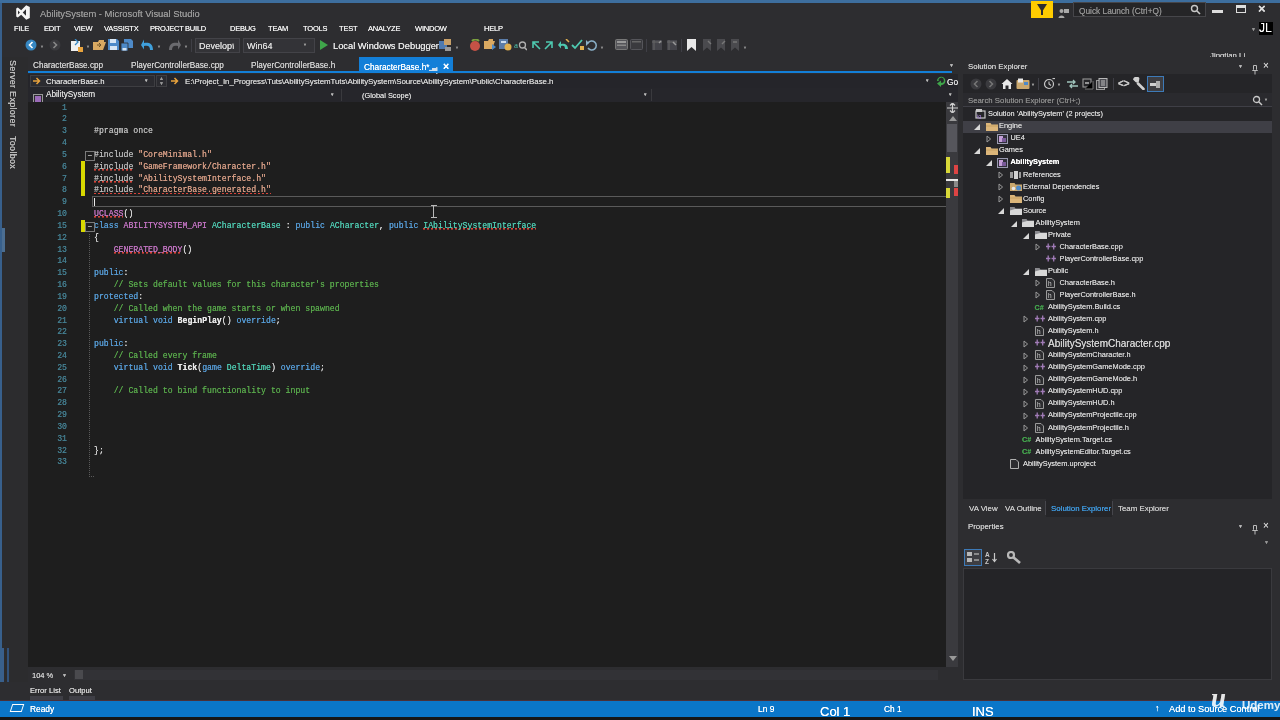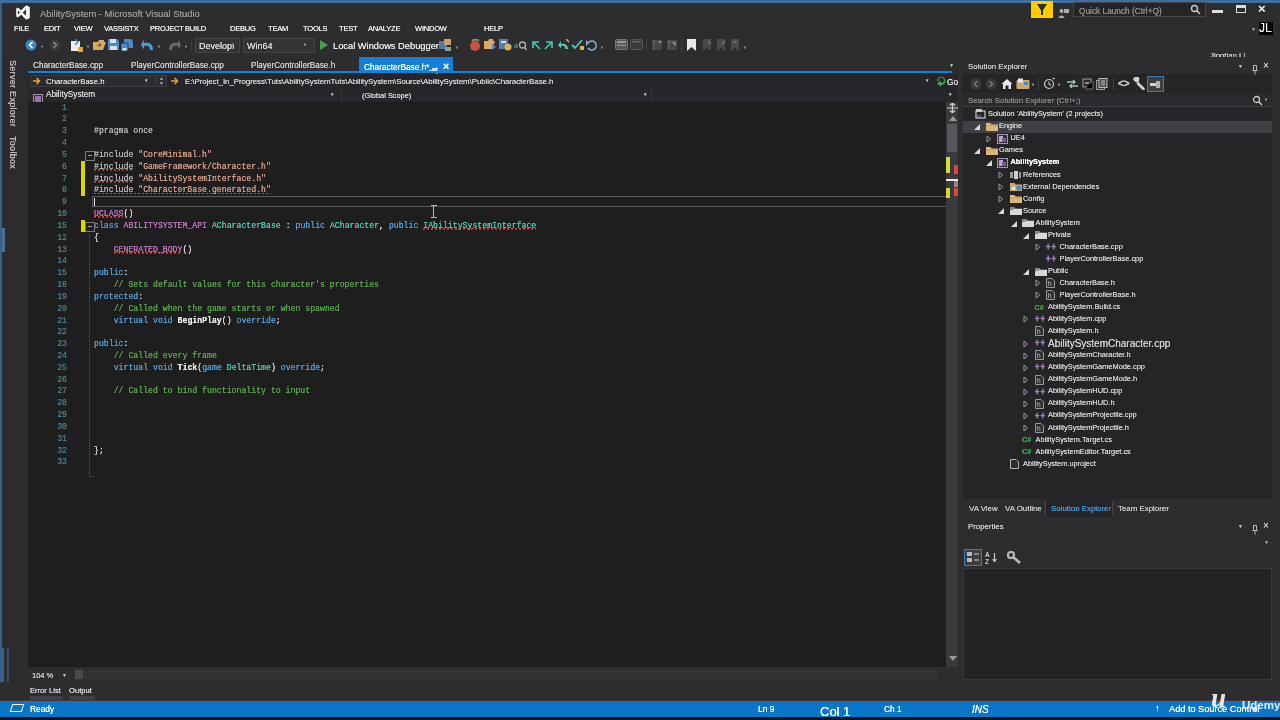--- a/index.html
+++ b/index.html
@@ -639,21 +639,21 @@
 <div class="abs" style="left:30px;top:696px;width:33px;height:4px;background:#3f3f46;"></div>
 <div class="abs" style="left:69px;top:696px;width:26px;height:4px;background:#3f3f46;"></div>
 <div class="abs" style="left:0px;top:699.5px;width:1280px;height:1px;background:#4a3038;"></div>
 
 <div class="abs" style="left:0px;top:701px;width:1280px;height:16px;background:#0b76c8;"></div>
 <div class="abs" style="left:11px;top:704px;width:12px;height:8px;border:1.3px solid #fff;transform:skewX(-18deg);box-sizing:border-box;"></div>
 <div class="abs" style="left:30px;top:704px;font-size:8.4px;color:#fff;">Ready</div>
 <div class="abs" style="left:758px;top:704px;font-size:8.4px;color:#fff;">Ln 9</div>
 <div class="abs" style="left:820px;top:704px;font-size:13px;color:#fff;">Col 1</div>
 <div class="abs" style="left:884px;top:704px;font-size:8.4px;color:#fff;">Ch 1</div>
-<div class="abs" style="left:972px;top:704px;font-size:10px;color:#fff;font-style:italic;">INS</div>
+<div class="abs" style="left:972px;top:704px;font-size:13px;color:#fff;">INS</div>
 <div class="abs" style="left:1155px;top:703px;font-size:9px;color:#fff;">↑</div>
 <div class="abs" style="left:1169px;top:703.5px;font-size:9.2px;color:#fff;">Add to Source Control</div>
 <div class="abs" style="left:1252px;top:706px;font-size:6px;color:#cde;">▲</div>
 
 <div class="abs" style="left:1211px;top:687px;font-family:'Liberation Serif',serif;font-style:italic;font-weight:bold;font-size:27px;line-height:22px;color:rgba(255,255,255,0.65);">u</div>
 <div class="abs" style="left:1242px;top:699px;font-size:11.5px;color:rgba(255,255,255,0.6);font-weight:bold;">Udemy</div>
 
 </div>
 
 </body></html>

